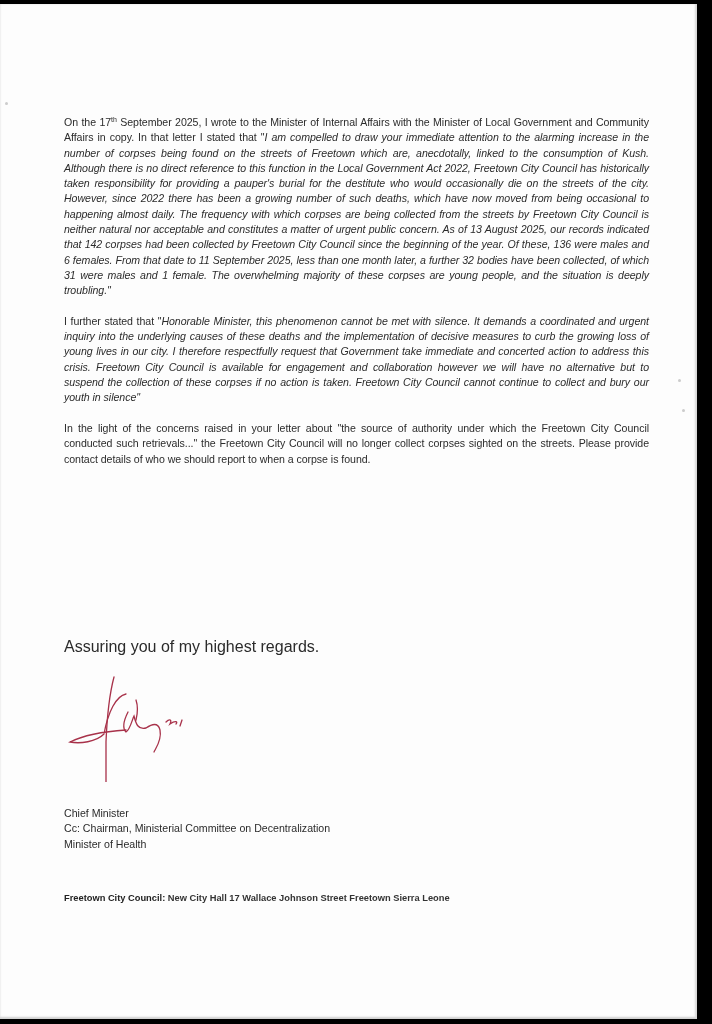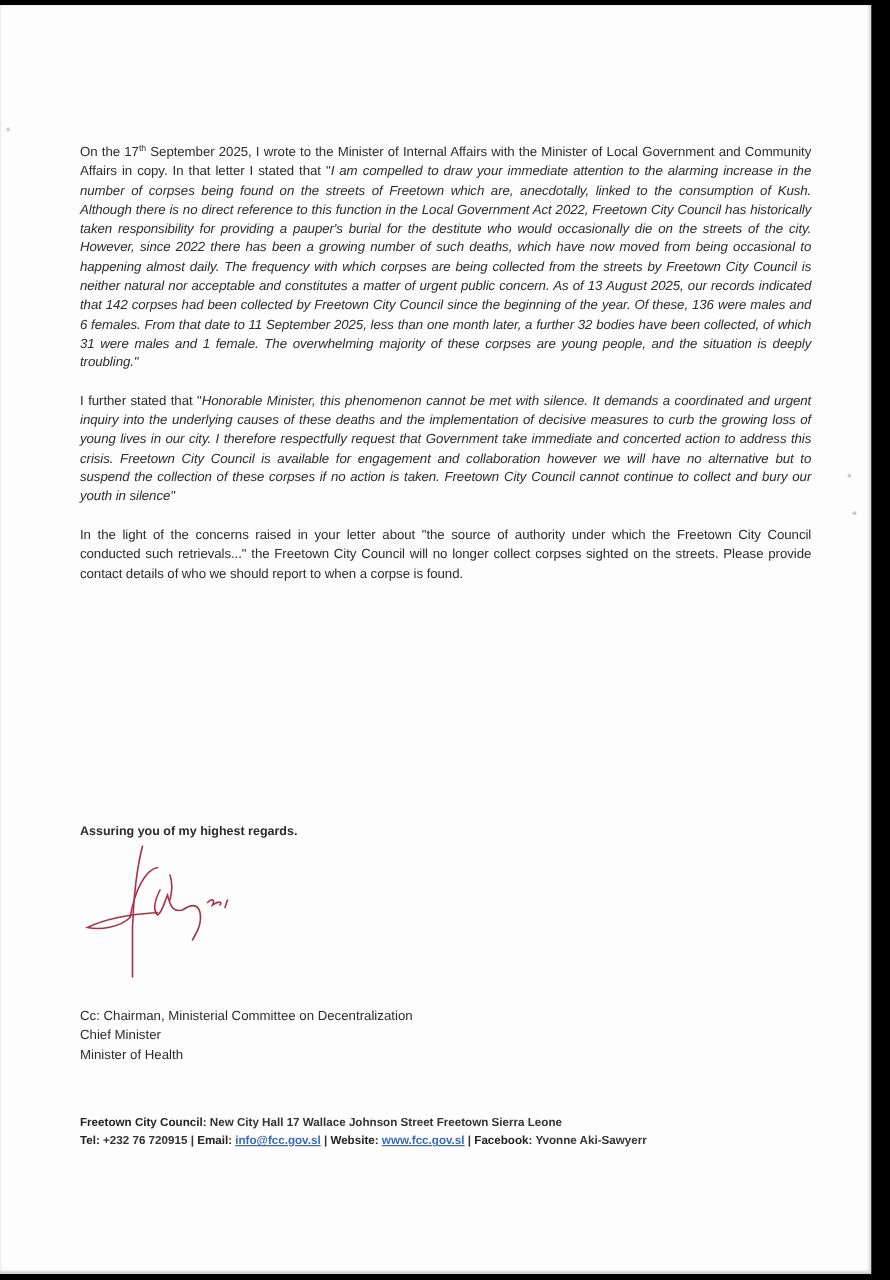--- a/index.html
+++ b/index.html
@@ -13,21 +13,21 @@
     box-shadow: inset -2px 0 2px #d8d8d8, inset 0 -2px 2px #d0d0d0;
   }
   .body-text {
     position:absolute; left:64px; top:111px; width:585px;
     font-size:10.6px; line-height:15.3px; color:#2b2b2b;
     text-align:justify; letter-spacing:-0.05px;
   }
   .body-text p { margin:0 0 15.3px 0; }
   .body-text em { font-style:italic;margin-top:22px; }
   sup { font-size:7px; line-height:0; vertical-align:4px; }
-  .closing { position:absolute; left:64px; top:656px; font-size:10px; color:#2b2b2b;font-weight:bold; }
+  .closing { position:absolute; left:64px; top:634px; font-size:16px; color:#2b2b2b; }
   .signature { position:absolute; left:66px; top:668px; width:140px; height:110px; }
   .sig-name { position:absolute; left:64px; top:736px; font-size:10.6px; line-height:15.3px; font-weight:bold; color:#2b2b2b; }
   .cc { position:absolute; left:64px; top:802px; font-size:10.6px; line-height:15.3px; color:#2b2b2b; }
   .cc div { white-space:nowrap; }
   .footer {
     position:absolute; left:64px; top:887px; width:585px; text-align:left;
     font-size:9.3px; line-height:14px; color:#333;font-weight:bold;
   }
   .footer b { color:#222; }
   .footer .link { color:#3a6ab4; text-decoration:underline; }
@@ -51,41 +51,28 @@
       <path d="M48 5 C 44 20, 41 45, 40 70 L 40 110"></path>
       <path d="M60 22 C 50 24, 42 40, 38 62 C 30 70, 14 72, 4 70 C 12 66, 30 60, 60 58"></path>
       <path d="M62 40 C 58 48, 56 56, 60 60 C 64 58, 66 48, 68 44 C 70 52, 72 58, 80 56 C 86 52, 92 50, 94 58 C 96 68, 90 76, 88 80"></path>
       <path d="M70 28 C 72 34, 72 40, 70 48"></path>
       <path d="M100 50 C 104 46, 106 48, 104 52 C 110 48, 112 50, 110 52 M116 48 L 114 54"></path>
     </g>
   </svg>
 
 
   <div class="cc">
+    <div>Chief Minister</div>
     <div>Cc: Chairman, Ministerial Committee on Decentralization</div>
-    <div>Chief Minister</div>
     <div>Minister of Health</div>
   </div>
 
   <div class="footer">
     <div>
       <b>Freetown City Council:</b>
       <span>New City Hall 17 Wallace Johnson Street Freetown Sierra Leone</span>
-    </div>
-    <div>
-      <b>Tel:</b>
-      <span>+232 76 720915</span>
-      <span>|</span>
-      <b>Email:</b>
-      <span class="link">info@fcc.gov.sl</span>
-      <span>|</span>
-      <b>Website:</b>
-      <span class="link">www.fcc.gov.sl</span>
-      <span>|</span>
-      <b>Facebook:</b>
-      <span>Yvonne Aki-Sawyerr</span>
     </div>
   </div>
 
   <div class="speck" style="left:5px;top:98px;"></div>
   <div class="speck" style="left:678px;top:375px;"></div>
   <div class="speck" style="left:682px;top:405px;"></div>
 </div>
 
 </body></html>

